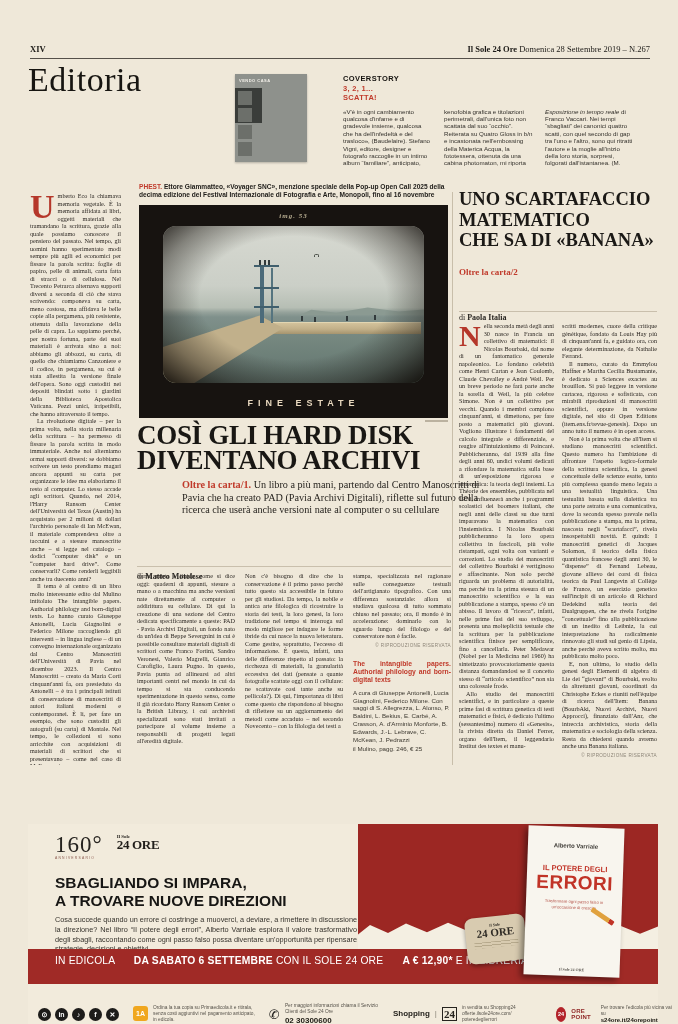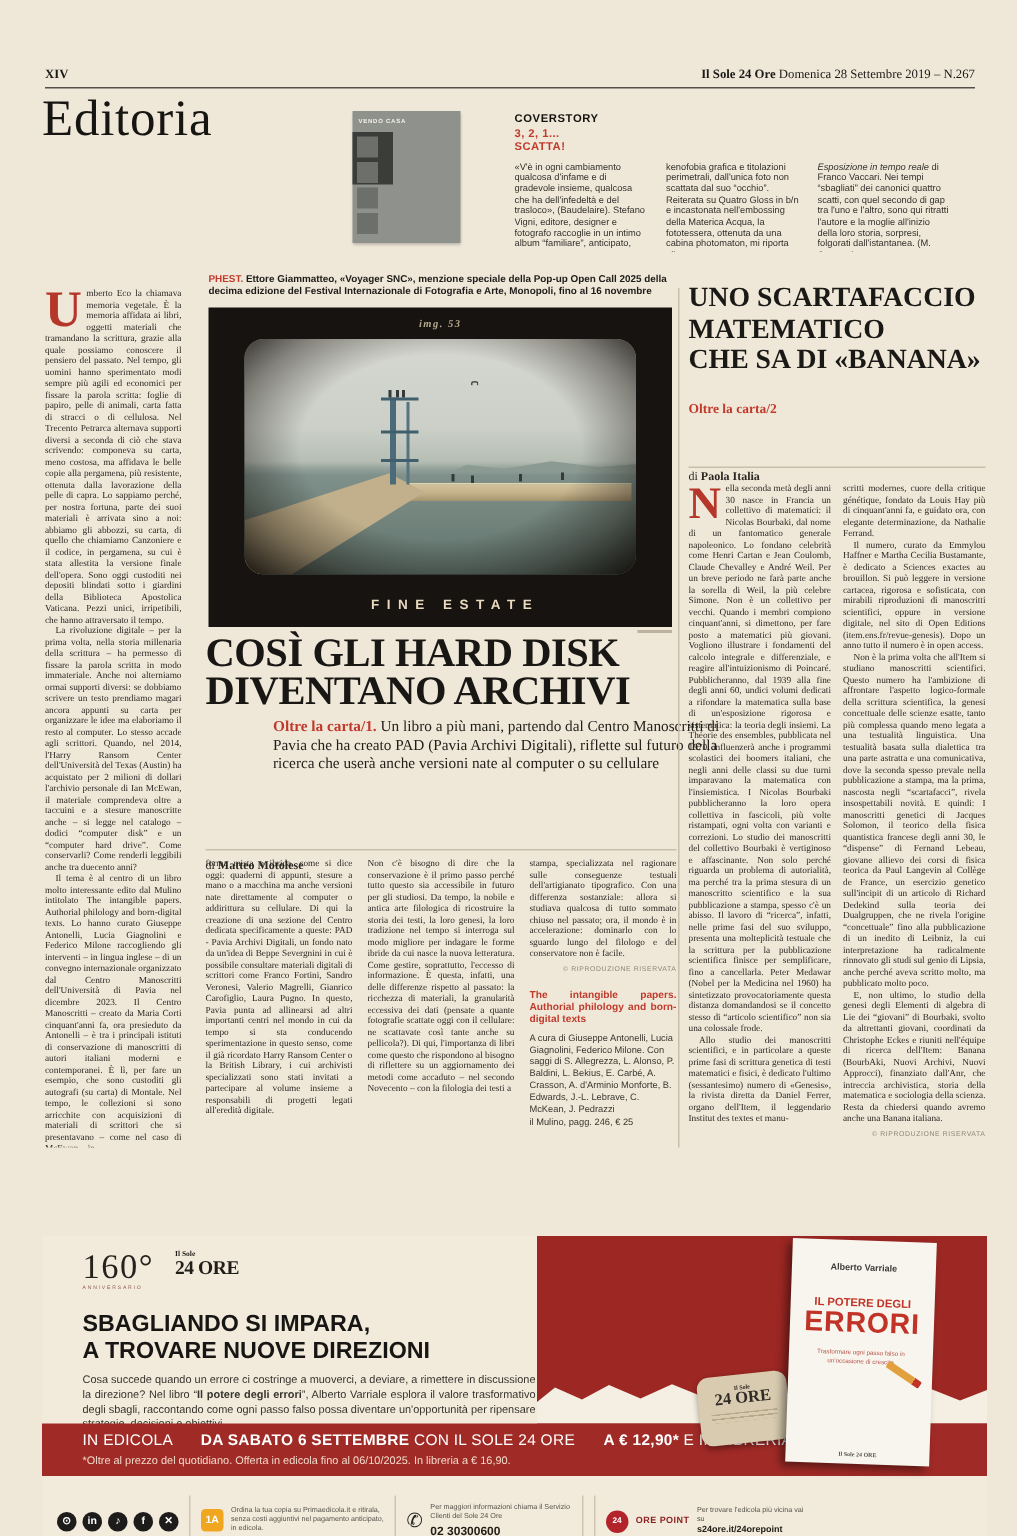--- a/index.html
+++ b/index.html
@@ -82,21 +82,21 @@
   
   .ad { position:absolute; left:28px; top:824px; width:630px; height:220px; background:#f2ebdc; }
   .ad-left { position:absolute; left:27px; top:10px; width:302px; }
   .ad-logos { display:flex; gap:14px; align-items:flex-start; height:36px; }
   .anniv-num { font:400 23px/22px "Liberation Serif",serif; color:#26231f; letter-spacing:1px; }
   .anniv-sub { font:3.4px "Liberation Sans",sans-serif; color:#8c5a50; letter-spacing:1.2px; }
   .sole-top { font:700 5px "Liberation Serif",serif; color:#211e1a; }
   .sole-main { font:900 13px/12px "Liberation Serif",serif; color:#211e1a; letter-spacing:-.3px; }
   .ad-headline { margin-top:4px; font:800 15.5px/17.5px "Liberation Sans","DejaVu Sans",sans-serif; color:#171614; }
   .ad-body { margin-top:6px; font:7.3px/9.8px "Liberation Sans",sans-serif; color:#36332d; text-align:justify; }
-  .ad-body b { font-weight:700; }
+  .ad-body b { font-weight:400; }
   .ad-red { position:absolute; left:330px; top:0; width:300px; height:125px; background:#9c2723; }
   .torn { position:absolute; left:330px; top:93px; width:300px; height:32px; background:#f4efe2;
     clip-path:polygon(0 55%,4% 25%,10% 50%,16% 20%,23% 48%,30% 18%,37% 45%,44% 25%,51% 52%,59% 27%,66% 50%,73% 22%,80% 48%,87% 26%,94% 52%,100% 30%,100% 100%,0 100%); }
   .roll { position:absolute; left:438px; top:92px; width:60px; height:46px; background:#d8cbb0; border-radius:8px;
     transform:rotate(-6deg); box-shadow:0 2px 4px rgba(0,0,0,.4); padding:6px 4px; text-align:center; z-index:3; }
   .roll .r1 { font:700 4px "Liberation Serif",serif; color:#2e2a24; }
   .roll .r2 { font:900 11px/11px "Liberation Serif",serif; color:#2e2a24; }
   .roll .rline { margin:3px auto 0; width:44px; height:6px; background:repeating-linear-gradient(180deg,#b6a98c 0 1px,transparent 1px 3px); }
   .bk { position:absolute; left:498px; top:3px; width:96px; height:149px; background:#f8f5ee; transform:rotate(2deg);
     box-shadow:-3px 3px 6px rgba(0,0,0,.45); z-index:4; text-align:center; padding-top:16px; }
@@ -286,21 +286,20 @@
       <div class="bk-t2">ERRORI</div>
       <div class="bk-sub">Trasformare ogni passo falso in un'occasione di crescita</div>
       <div class="pencil"></div>
       <div class="bk-pub">Il Sole 24 ORE</div>
     </div>
 
     <div class="strip">
       <div class="strip-l1">
         <span>IN EDICOLA </span><b>DA SABATO 6 SETTEMBRE</b><span> CON IL SOLE 24 ORE </span><b>A € 12,90*</b><span> E IN LIBRERIA.</span>
       </div>
-      <div class="strip-l2">*Oltre al prezzo del quotidiano. Offerta in edicola fino al 06/10/2025. In libreria a € 16,90.</div>
     </div>
 
     <div class="ad-footer">
       <div class="socials">
         <div class="soc">⊙</div>
         <div class="soc">in</div>
         <div class="soc">♪</div>
         <div class="soc">f</div>
         <div class="soc">✕</div>
       </div>
@@ -311,20 +310,26 @@
       </div>
       <div class="fdiv"></div>
       <div class="fgrp">
         <div class="phone-icon">✆</div>
         <div>
           <div class="ftxt" style="width:94px;">Per maggiori informazioni chiama il Servizio Clienti del Sole 24 Ore</div>
           <div class="phone-num">02 30300600</div>
         </div>
       </div>
       <div class="fdiv"></div>
+      <div class="fgrp">
+        <span class="shop-label">Shopping</span>
+        <span class="shop-sep">|</span>
+        <span class="shop-24">24</span>
+        <div class="ftxt" style="width:80px;">in vendita su Shopping24 offerte.ilsole24ore.com/ poteredeglierrori</div>
+      </div>
       <div class="fdiv"></div>
       <div class="fgrp">
         <div class="op-logo">24</div>
         <div class="op-name">ORE POINT</div>
         <div>
           <div class="ftxt" style="width:74px;">Per trovare l'edicola più vicina vai su</div>
           <div class="op-link">s24ore.it/24orepoint</div>
         </div>
       </div>
     </div>

